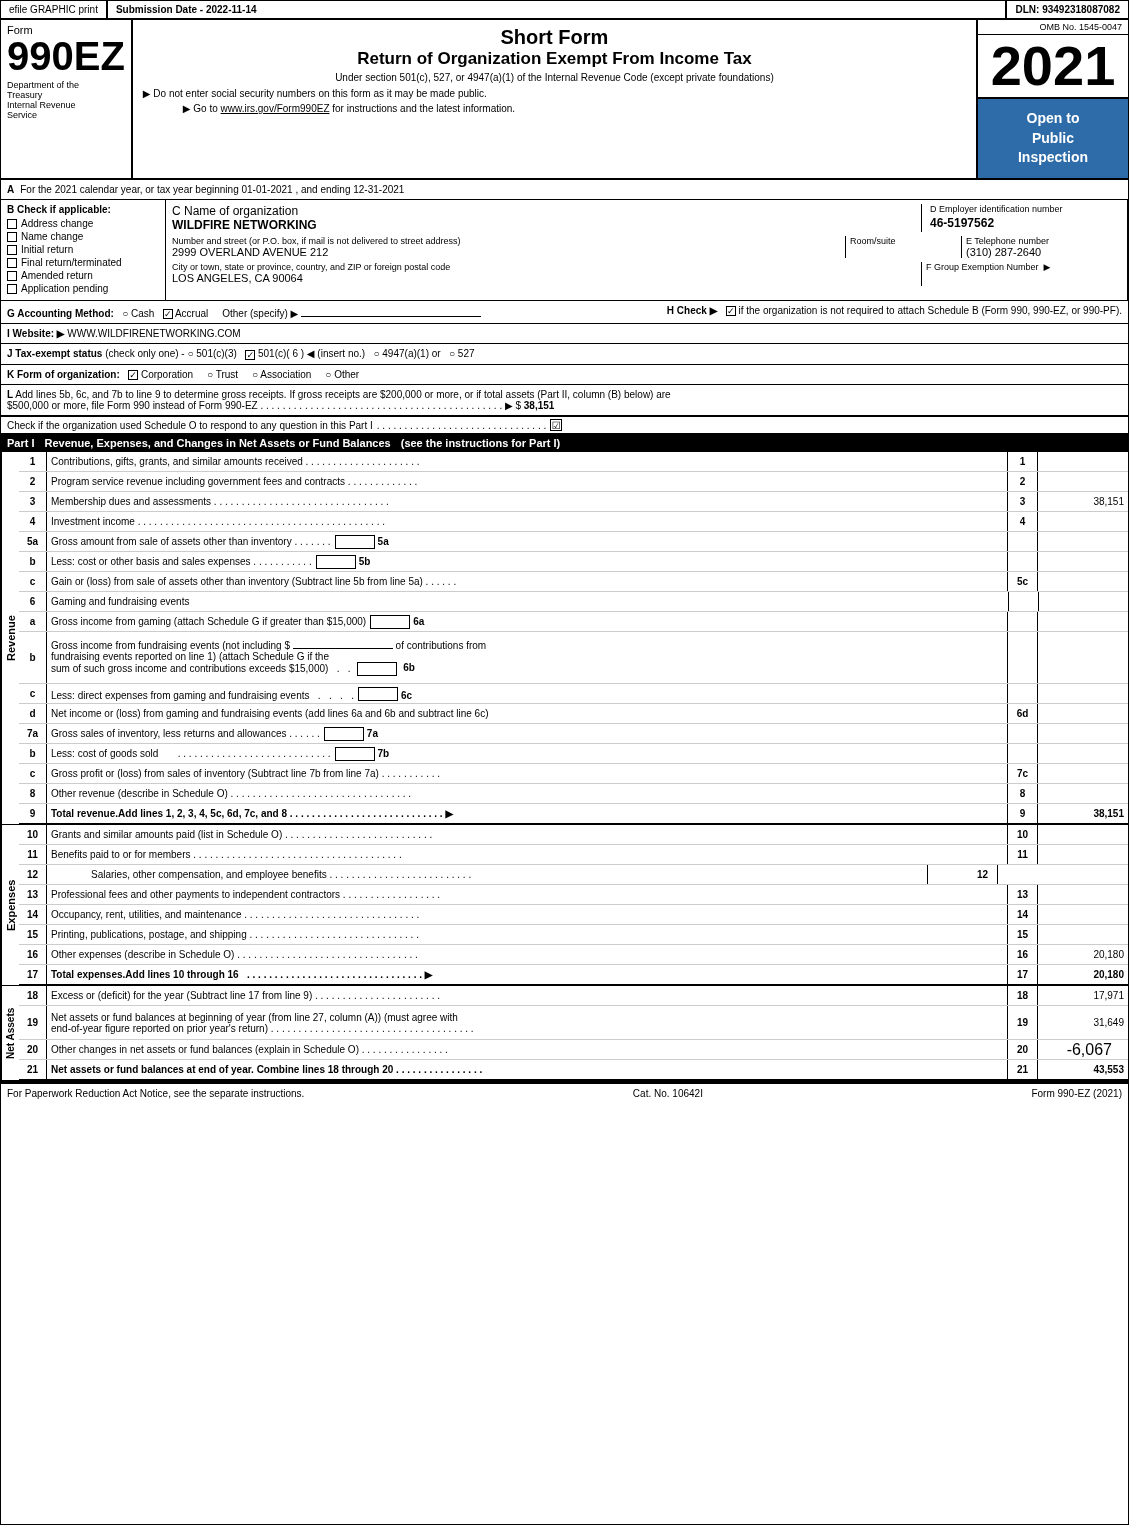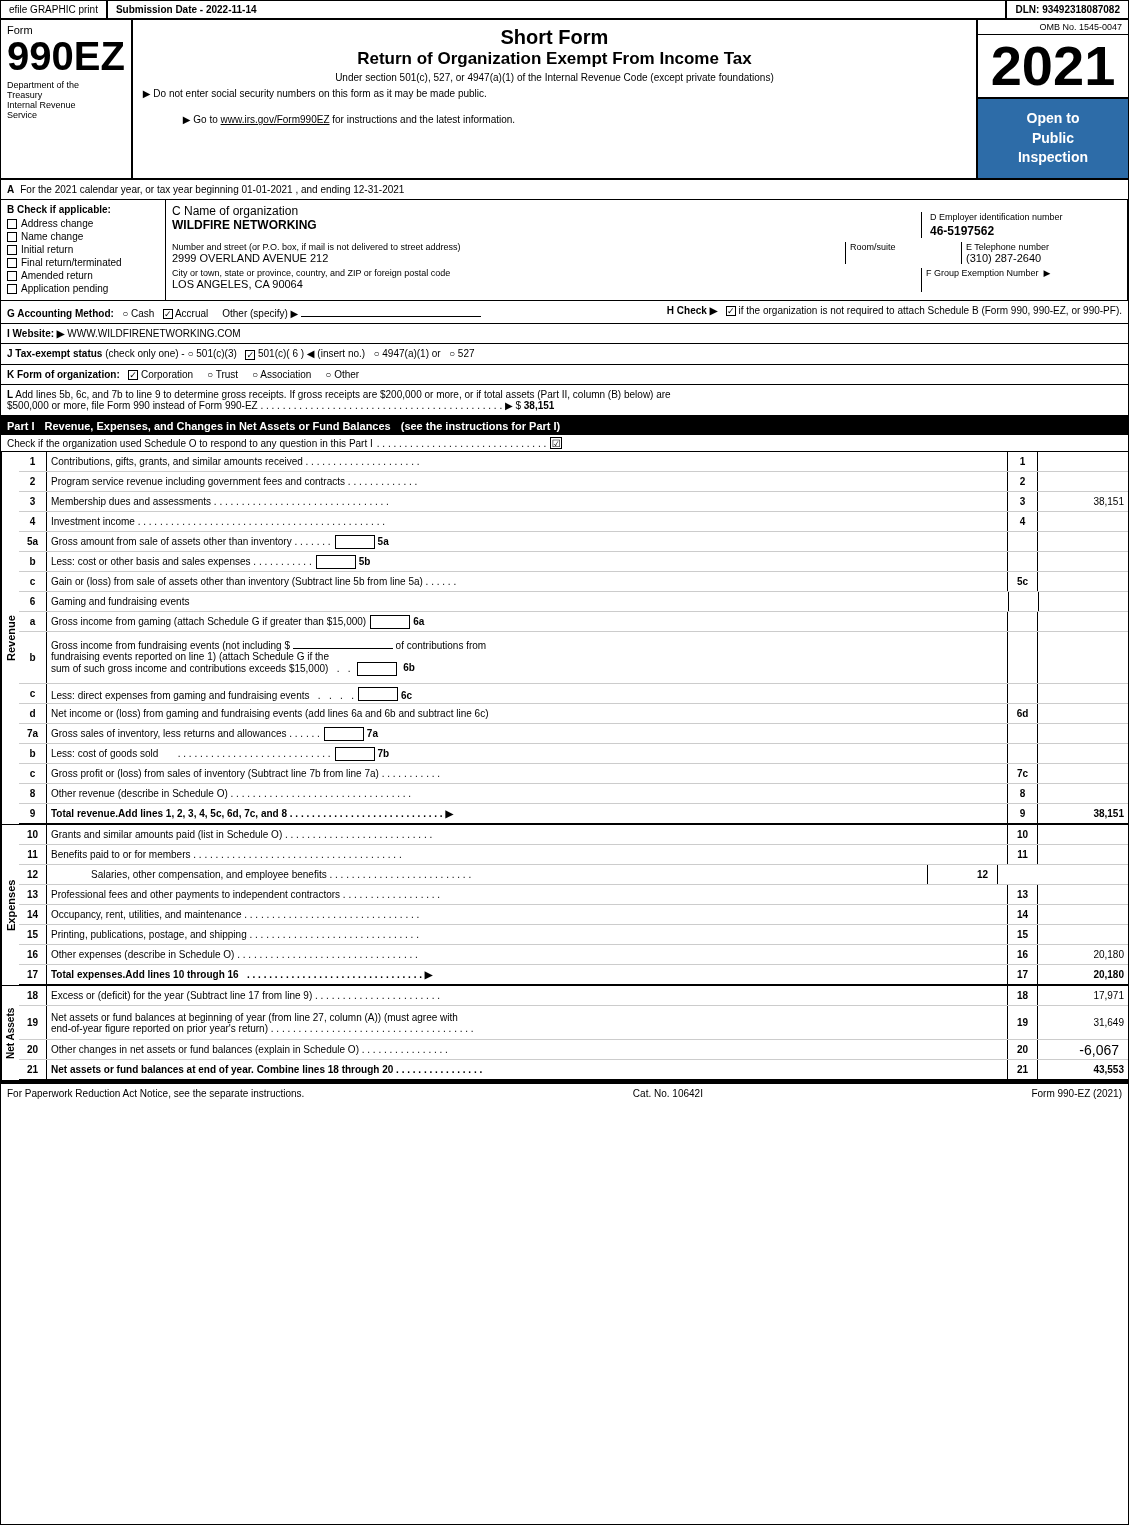--- a/index.html
+++ b/index.html
@@ -29,21 +29,21 @@
         <div>Service</div>
       </div>
     </div>
 
     <div style="flex:1; border-right:2px solid #000; padding:6px 10px; display:flex; flex-direction:column; justify-content:flex-start;">
       <div style="font-size:20px; font-weight:bold; text-align:center;">Short Form</div>
       <div style="font-size:17px; font-weight:bold; text-align:center;">Return of Organization Exempt From Income Tax</div>
       <div style="font-size:10px; text-align:center; margin-top:3px;">Under section 501(c), 527, or 4947(a)(1) of the Internal Revenue Code (except private foundations)</div>
       <div style="margin-top:5px; font-size:10px;">
         <div>▶ Do not enter social security numbers on this form as it may be made public.</div>
-        <div style="margin-top:15px;padding-left:40px;">▶ Go to <span style="text-decoration:underline;">www.irs.gov/Form990EZ</span> for instructions and the latest information.</div>
+        <div style="margin-top:4px;padding-left:40px;">▶ Go to <span style="text-decoration:underline;">www.irs.gov/Form990EZ</span> for instructions and the latest information.</div>
       </div>
     </div>
 
     <div style="display:flex; flex-direction:column; min-width:150px;">
       <div style="text-align:right; font-size:9px; padding:2px 6px; border-bottom:1px solid #000;">OMB No. 1545-0047</div>
       <div style="font-size:56px; font-weight:bold; text-align:center; border-bottom:2px solid #000; padding:0 6px; line-height:1.1;">2021</div>
       <div style="background:#2d6ca8; color:white; text-align:center; padding:8px 6px; font-size:14px; font-weight:bold; flex:1; display:flex; align-items:center; justify-content:center; line-height:1.4;">
         Open to<br>Public<br>Inspection
       </div>
     </div>
@@ -84,21 +84,21 @@
       </div>
     </div>
 
     <div style="flex:1; padding:4px 6px; border-right:1px solid #000;">
 
       <div style="display:flex; margin-bottom:4px;">
         <div style="flex:1;">
           <div style="font-size:12px;">C Name of organization</div>
           <div style="font-size:12px; font-weight:bold;">WILDFIRE NETWORKING</div>
         </div>
-        <div style="min-width:200px; padding-left:8px; border-left:1px solid #000;margin-top:8px;">
+        <div style="min-width:200px; padding-left:8px; border-left:1px solid #000;">
           <div style="font-size:9px;">D Employer identification number</div>
           <div style="font-size:12px; font-weight:bold; margin-top:2px;">46-5197562</div>
         </div>
       </div>
 
       <div style="display:flex; margin-bottom:4px;gap:36px;">
         <div style="flex:1;">
           <div style="font-size:9px;">Number and street (or P.O. box, if mail is not delivered to street address)</div>
           <div style="font-size:11px;">2999 OVERLAND AVENUE 212</div>
         </div>
@@ -175,29 +175,29 @@
     <span>○ Other</span>
   </div>
 
   <div style="padding:4px 6px; border-bottom:2px solid #000; font-size:10px;">
     <span style="font-weight:bold;">L</span>
     <span> Add lines 5b, 6c, and 7b to line 9 to determine gross receipts. If gross receipts are $200,000 or more, or if total assets (Part II, column (B) below) are</span><br>
     <span>$500,000 or more, file Form 990 instead of Form 990-EZ . . . . . . . . . . . . . . . . . . . . . . . . . . . . . . . . . . . . . . . . . . . . ▶ $</span>
     <span style="font-weight:bold;">38,151</span>
   </div>
 
+  <div style="padding:2px 6px; font-size:10px; border-bottom:1px solid #000; display:flex; gap:4px; align-items:center;">
+    <span>Check if the organization used Schedule O to respond to any question in this Part I</span>
+    <span>. . . . . . . . . . . . . . . . . . . . . . . . . . . . . . .</span>
+    <span style="width:12px;height:12px;border:1px solid #000;display:inline-flex;align-items:center;justify-content:center;font-size:10px;">☑</span>
+  </div>
   <div style="background:#000; color:white; padding:3px 6px; font-size:11px; font-weight:bold; display:flex; gap:10px;">
     <span>Part I</span>
     <span>Revenue, Expenses, and Changes in Net Assets or Fund Balances</span>
     <span>(see the instructions for Part I)</span>
-  </div>
-  <div style="padding:2px 6px; font-size:10px; border-bottom:1px solid #000; display:flex; gap:4px; align-items:center;">
-    <span>Check if the organization used Schedule O to respond to any question in this Part I</span>
-    <span>. . . . . . . . . . . . . . . . . . . . . . . . . . . . . . .</span>
-    <span style="width:12px;height:12px;border:1px solid #000;display:inline-flex;align-items:center;justify-content:center;font-size:10px;">☑</span>
   </div>
 
   <div style="display:flex; border-bottom:1px solid #000;">
 
     <div style="writing-mode:vertical-rl;transform:rotate(180deg);font-weight:bold;font-size:11px;text-align:center;border-right:1px solid #000;width:18px;display:flex;align-items:center;justify-content:center;padding:4px 2px;">Revenue</div>
     <div style="flex:1;">
 
       <div style="display:flex; border-bottom:1px solid #ccc; min-height:20px; align-items:stretch;">
         <div style="width:28px;border-right:1px solid #000;display:flex;align-items:center;justify-content:center;font-weight:bold;font-size:10px;">1</div>
         <div style="flex:1;padding:2px 4px;font-size:10px;border-right:1px solid #000;display:flex;align-items:center;">Contributions, gifts, grants, and similar amounts received . . . . . . . . . . . . . . . . . . . . .</div>
@@ -424,21 +424,21 @@
           <div>end-of-year figure reported on prior year's return) . . . . . . . . . . . . . . . . . . . . . . . . . . . . . . . . . . . . .</div>
         </div>
         <div style="width:30px;border-right:1px solid #000;display:flex;align-items:center;justify-content:center;font-weight:bold;font-size:10px;">19</div>
         <div style="width:90px;display:flex;align-items:center;justify-content:flex-end;padding-right:4px;font-size:10px;">31,649</div>
       </div>
 
       <div style="display:flex; border-bottom:1px solid #ccc; min-height:20px; align-items:stretch;">
         <div style="width:28px;border-right:1px solid #000;display:flex;align-items:center;justify-content:center;font-weight:bold;font-size:10px;">20</div>
         <div style="flex:1;padding:2px 4px;font-size:10px;border-right:1px solid #000;display:flex;align-items:center;">Other changes in net assets or fund balances (explain in Schedule O) . . . . . . . . . . . . . . . .</div>
         <div style="width:30px;border-right:1px solid #000;display:flex;align-items:center;justify-content:center;font-weight:bold;font-size:10px;">20</div>
-        <div style="width:90px;display:flex;align-items:center;justify-content:flex-end;padding-right:9px;font-size:14px;">-6,067</div>
+        <div style="width:90px;display:flex;align-items:center;justify-content:flex-end;padding-right:16px;font-size:16px;">-6,067</div>
       </div>
 
       <div style="display:flex; border-bottom:1px solid #000; min-height:20px; align-items:stretch;">
         <div style="width:28px;border-right:1px solid #000;display:flex;align-items:center;justify-content:center;font-weight:bold;font-size:10px;">21</div>
         <div style="flex:1;padding:2px 4px;font-size:10px;border-right:1px solid #000;display:flex;align-items:center;font-weight:bold;">Net assets or fund balances at end of year. Combine lines 18 through 20 . . . . . . . . . . . . . . . .</div>
         <div style="width:30px;border-right:1px solid #000;display:flex;align-items:center;justify-content:center;font-weight:bold;font-size:10px;">21</div>
         <div style="width:90px;display:flex;align-items:center;justify-content:flex-end;padding-right:4px;font-size:10px;font-weight:bold;">43,553</div>
       </div>
     </div>
   </div>

